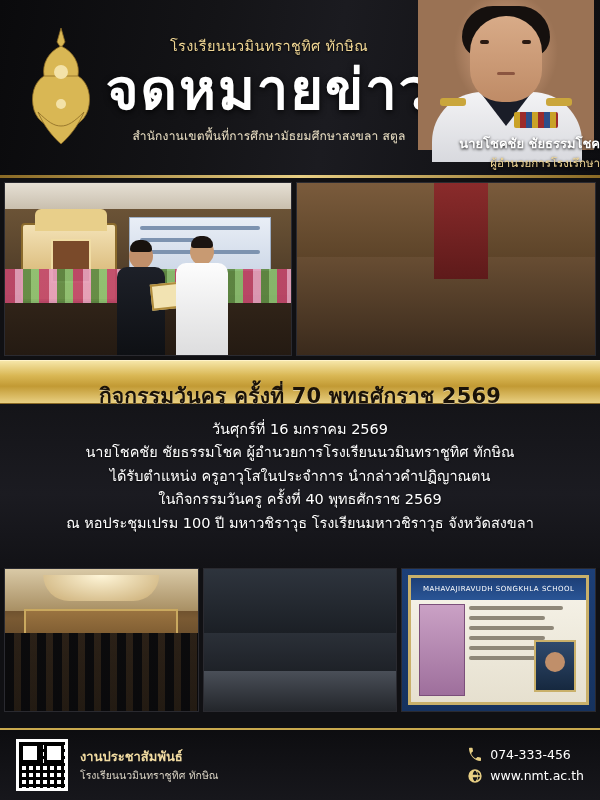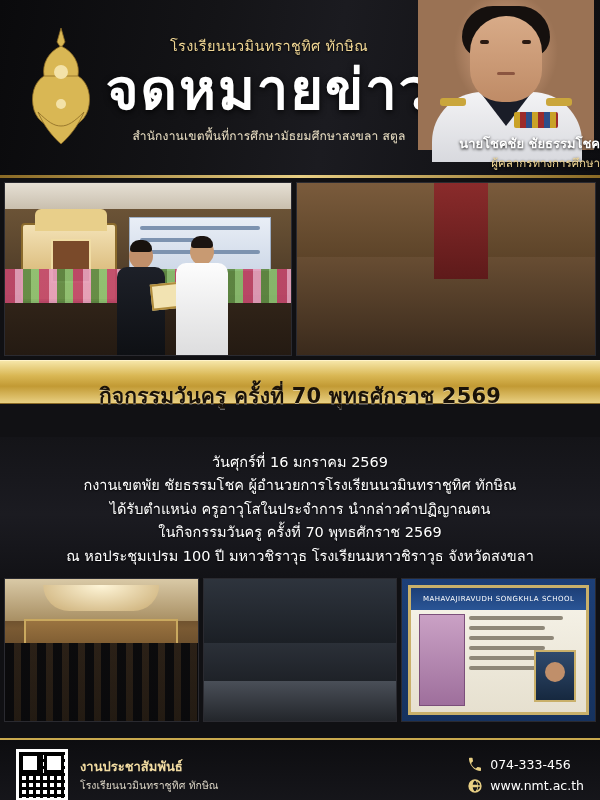--- a/index.html
+++ b/index.html
@@ -207,21 +207,20 @@
     margin-top: 27px;
   }
 
   
   .body-text {
     flex: 1;
     background: linear-gradient(#141418, #1b1b21 55%, #121216);
     padding: 14px 16px 10px;
     text-align: center;
     color: #ffffff;
-    margin-top: 33px;
   }
   .body-text p {
     font-size: 14.5px;
     line-height: 1.62;
     text-shadow: 0 1px 2px rgba(0,0,0,.8);
   }
 
   
   .photo-row-2 {
     display: flex; gap: 4px; padding: 0 4px 16px;
@@ -337,21 +336,21 @@
         <div class="d-collar"></div>
         <div class="d-medals"></div>
         <div class="d-hair"></div>
         <div class="d-face"></div>
         <div class="d-eye l"></div>
         <div class="d-eye r"></div>
         <div class="d-mouth"></div>
       </div>
       <div class="director-caption">
         <div class="director-name">นายโชคชัย ชัยธรรมโชค</div>
-        <div class="director-role">ผู้คลากรทางการศึกษา</div>
+        <div class="director-role">ผู้อำนวยการโรงเรึกษา</div>
       </div>
     </div>
   </div>
 
   <div class="photo-row-1">
 
     <div class="photo p1">
       <div class="scene-ceremony">
         <div class="ceil-beam"></div>
         <div class="stage-back"></div>
@@ -406,23 +405,23 @@
       </div>
     </div>
   </div>
 
   <div class="title-bar">
     <span>กิจกรรมวันครู ครั้งที่ 70 พุทธศักราช 2569</span>
   </div>
 
   <div class="body-text">
     <p>วันศุกร์ที่ 16 มกราคม 2569</p>
-    <p>กงานเขตพัย ชัยธรรมโชค ผู้อำนวยการโรงเรียนนวมินทราชูทิศ ทักษิณ</p>
+    <p>นายโชคชัย ชัยธรรมโชค ผู้อำนวยการโรงเรียนนวมินทราชูทิศ ทักษิณ</p>
     <p>ได้รับตำแหน่ง ครูอาวุโสในประจำการ นำกล่าวคำปฏิญาณตน</p>
-    <p>ในกิจกรรมวันครู ครั้งที่ 70 พุทธศักราช 2569</p>
+    <p>ในกิจกรรมวันครู ครั้งที่ 40 พุทธศักราช 2569</p>
     <p>ณ หอประชุมเปรม 100 ปี มหาวชิราวุธ โรงเรียนมหาวชิราวุธ จังหวัดสงขลา</p>
   </div>
 
   <div class="photo-row-2">
 
     <div class="photo">
       <div class="scene-hall">
         <div class="hall-ceiling"></div>
         <div class="hall-stage"></div>
         <div class="hall-crowd"></div>

